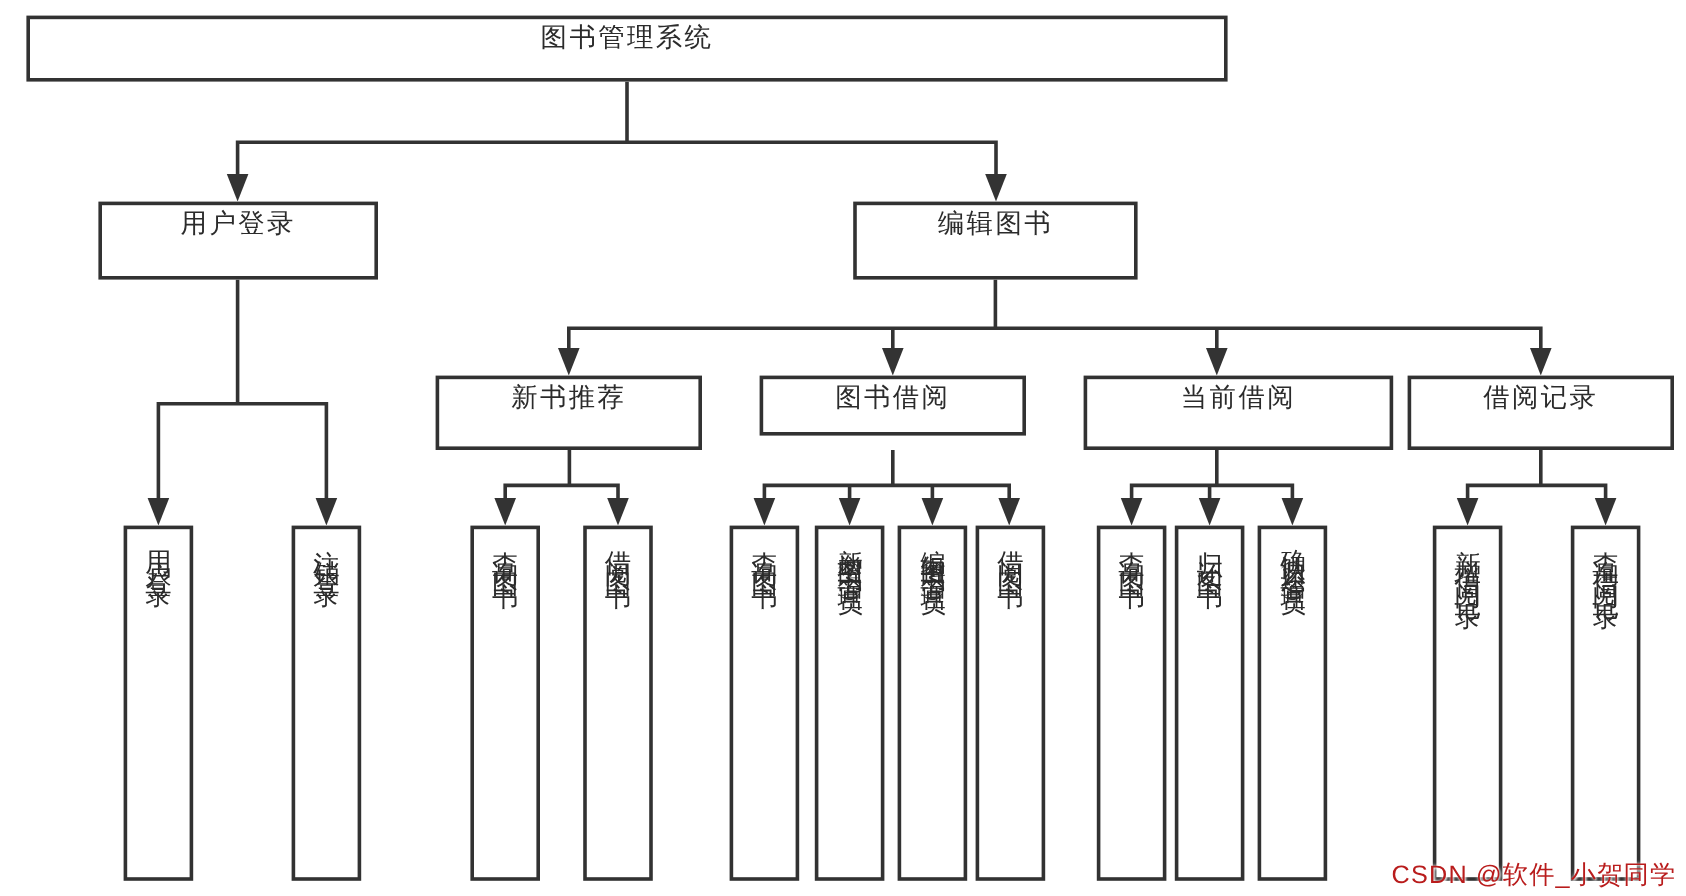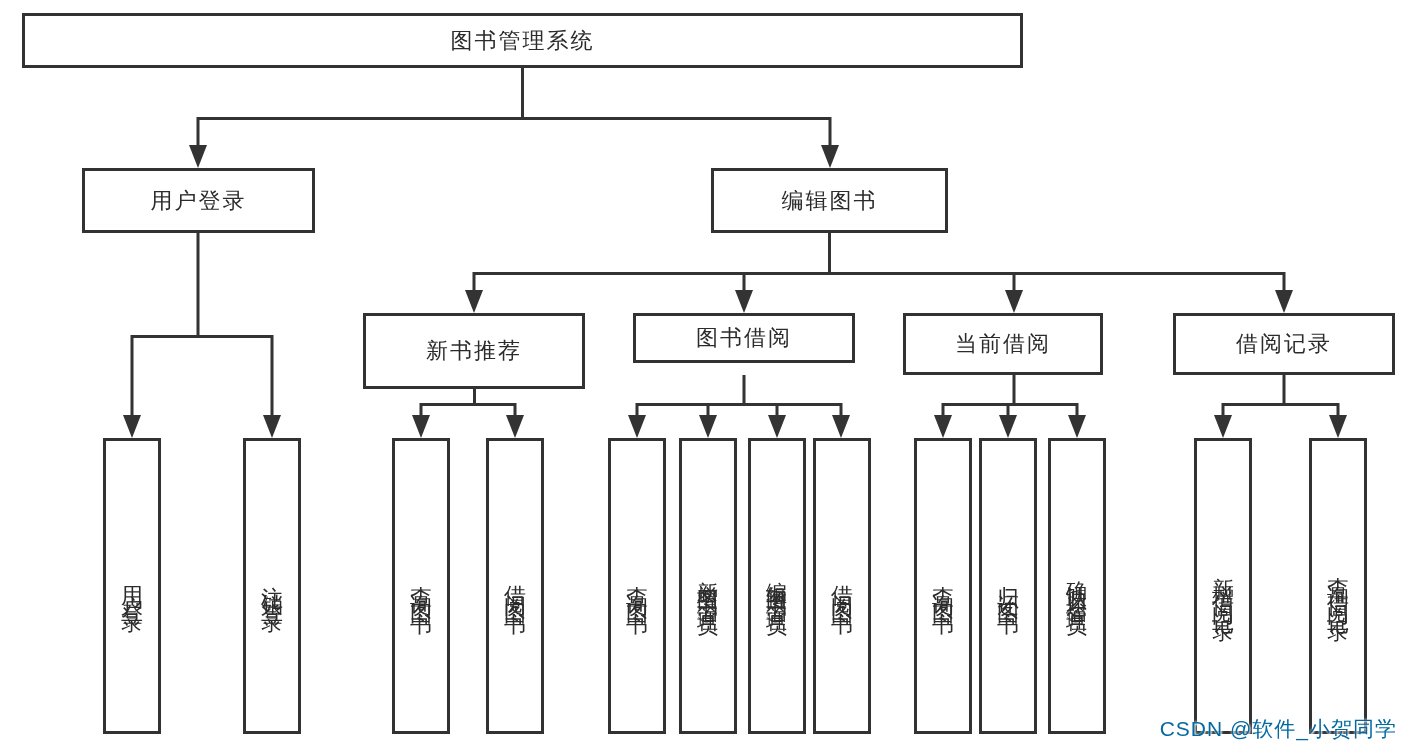--- a/index.html
+++ b/index.html
@@ -15,21 +15,20 @@
     position: absolute;
     left: 0; top: 0;
     width: 1405px; height: 747px;
   }
   .box {
     position: absolute;
     box-sizing: border-box;
     border: 3px solid #323232;
     background: #ffffff;
     display: flex;
-    align-items: center;
     justify-content: center;
     color: #2b2b2b;
     z-index: 2;
   }
   .box.h .lbl {
     font-size: 22px;
     letter-spacing: 2px;
     white-space: nowrap;
   }
   .box.leaf .lbl {
@@ -41,21 +40,21 @@
   }
   .box.leaf.long .lbl {
     font-size: 21px;
     letter-spacing: 5px;
   }
   .watermark {
     position: absolute;
     right: 8px;
     bottom: 4px;
     font-size: 21px;
-    color: #0369a1;
+    color: #b91c1c;
     letter-spacing: 1px;
     text-shadow: 0 0 3px #ffffff, 1px 1px 2px #ffffff;
     z-index: 5;
     white-space: nowrap;
   }
 </style>
 </head>
 <body>
 
 <div class="canvas">
@@ -97,27 +96,27 @@
     <span class="lbl">图书管理系统</span>
   </div>
 
   <div class="box h" style="left:82px; top:168px; width:233px; height:65px;">
     <span class="lbl">用户登录</span>
   </div>
   <div class="box h" style="left:711px; top:168px; width:237px; height:65px;">
     <span class="lbl">编辑图书</span>
   </div>
 
-  <div class="box h" style="left:363px; top:313px; width:222px; height:76px;">
+  <div class="box h" style="left:363px; top:313px; width:222px; height:62px;">
     <span class="lbl">新书推荐</span>
   </div>
   <div class="box h" style="left:633px; top:313px; width:222px; height:50px;">
     <span class="lbl">图书借阅</span>
   </div>
-  <div class="box h" style="left:903px; top:313px; width:200px; height:62px;">
+  <div class="box h" style="left:903px; top:313px; width:258px; height:62px;">
     <span class="lbl">当前借阅</span>
   </div>
   <div class="box h" style="left:1173px; top:313px; width:222px; height:62px;">
     <span class="lbl">借阅记录</span>
   </div>
 
   <div class="box leaf" style="left:103px; top:438px; width:58px; height:296px;">
     <span class="lbl">用户登录</span>
   </div>
   <div class="box leaf" style="left:243px; top:438px; width:58px; height:296px;">

